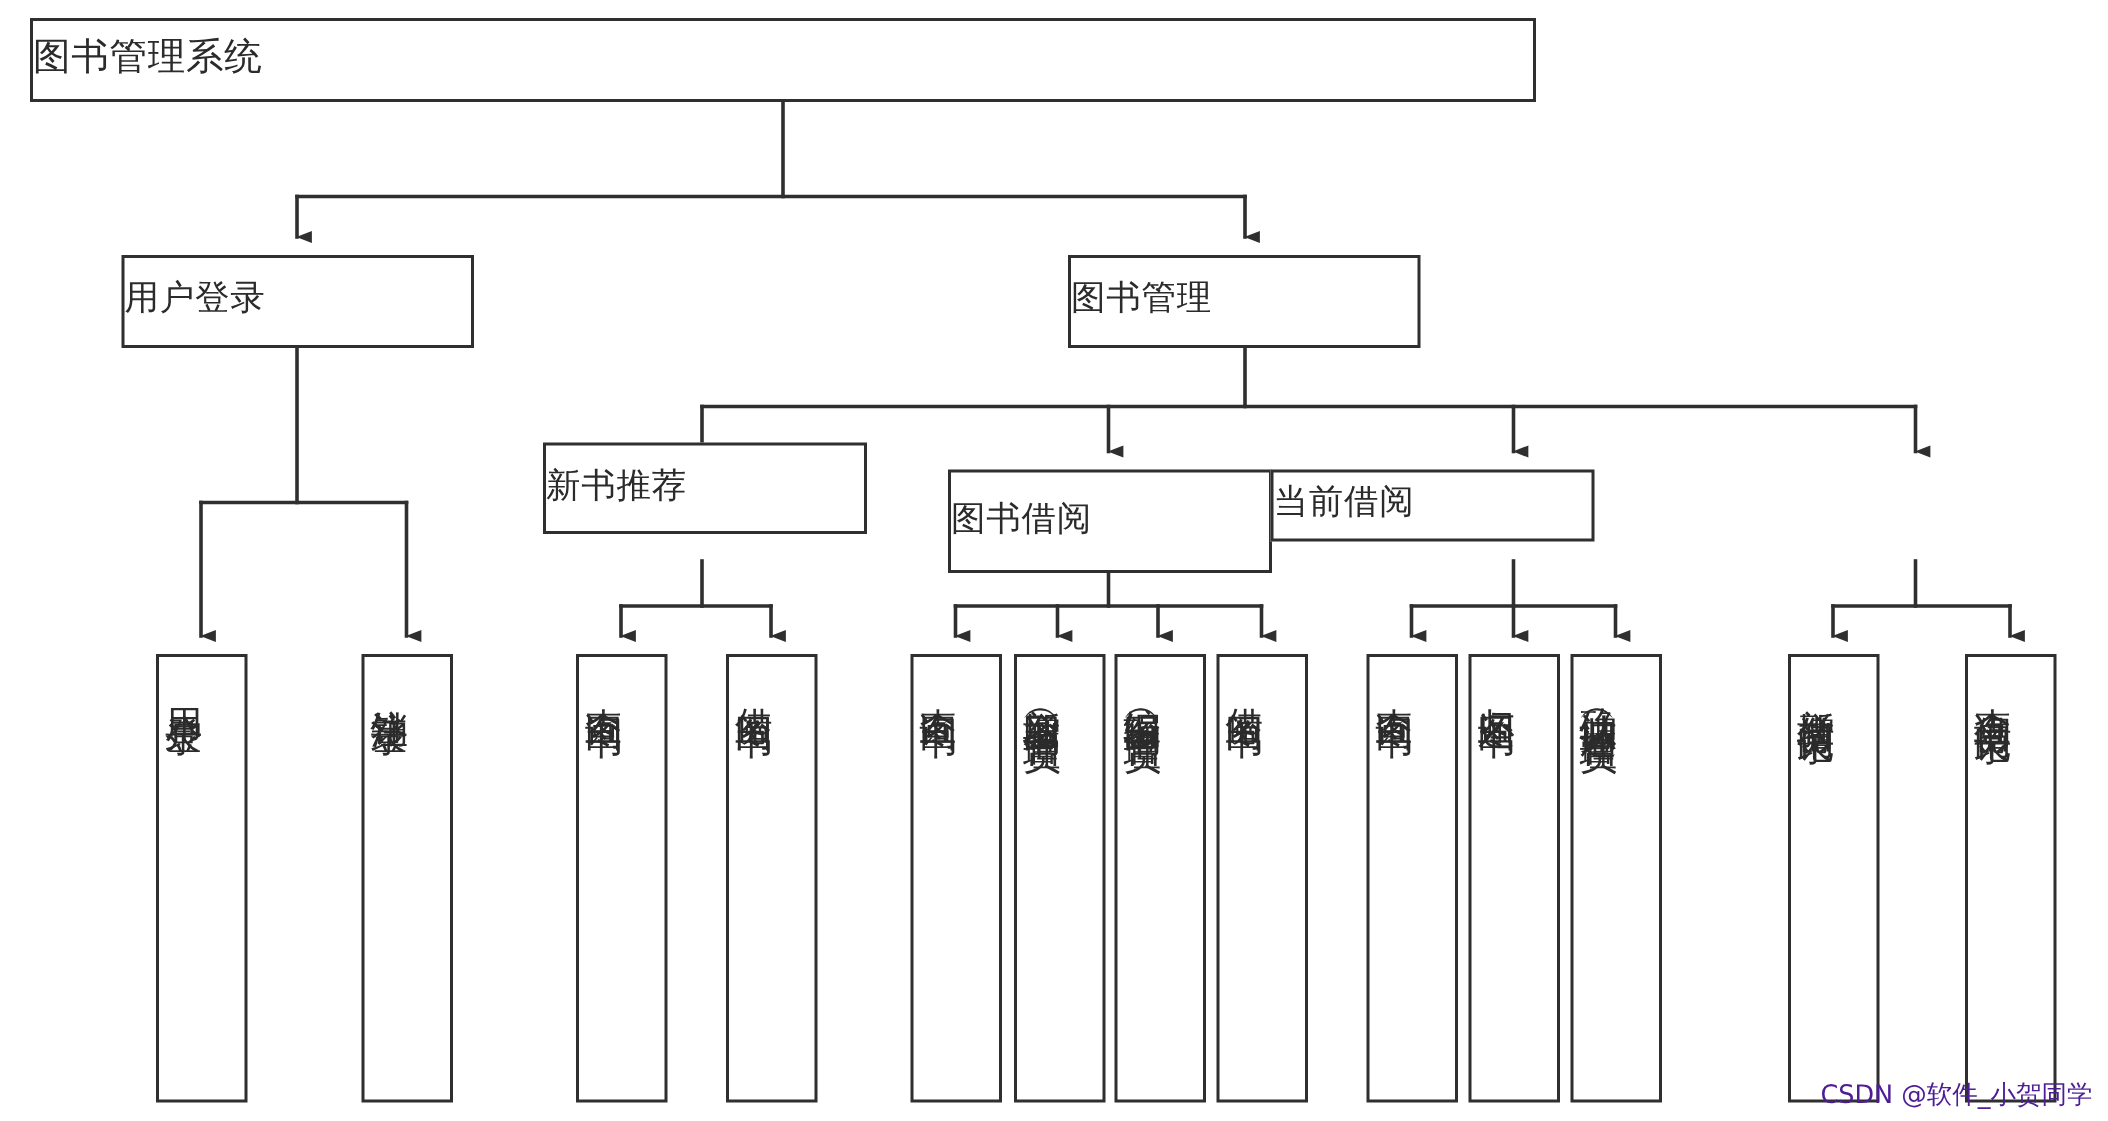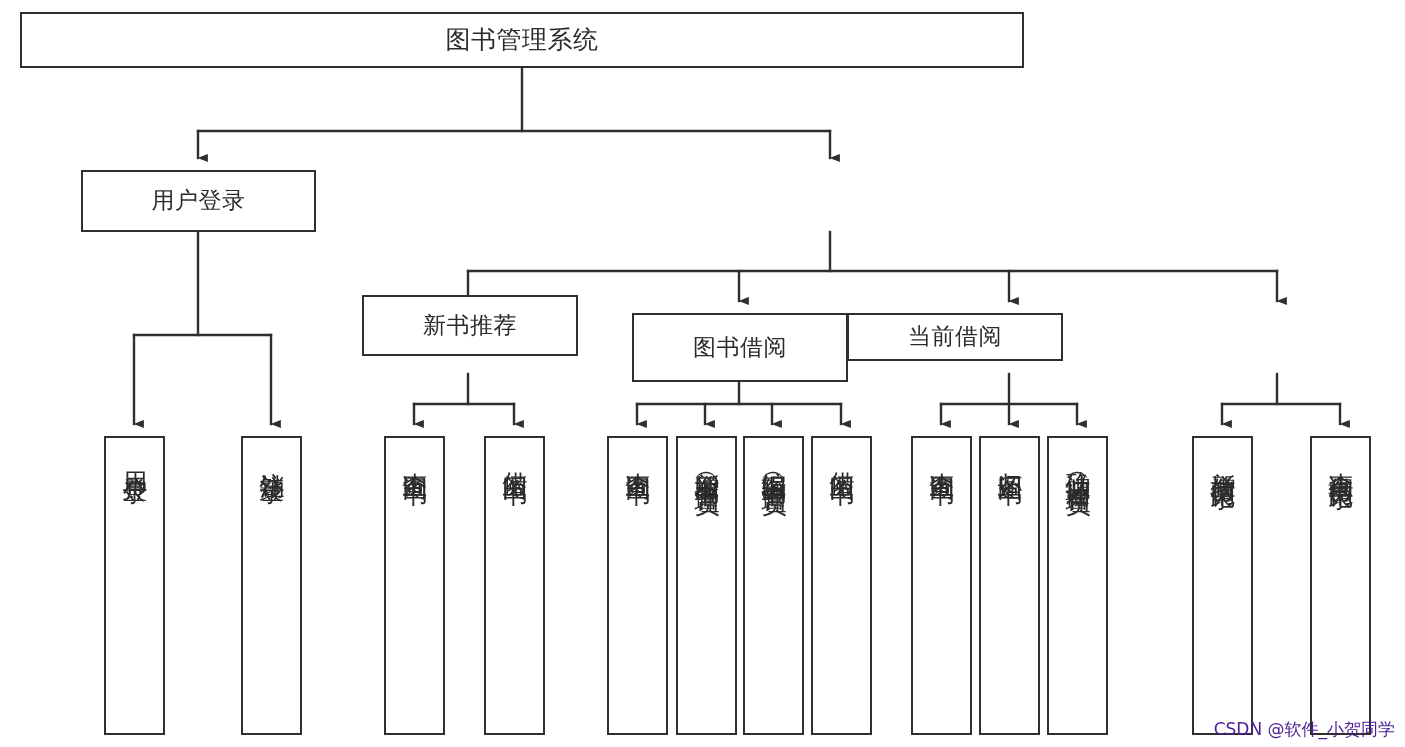--- a/index.html
+++ b/index.html
@@ -15,23 +15,23 @@
   
   #wires{position:absolute;left:0;top:0;width:1405px;height:747px;}
 
   .node{
     position:absolute;
     box-sizing:border-box;
     background:#ffffff;
     border:2px solid #2f2f2f;
     display:flex;
     align-items:center;
-    justify-content:center;
     color:#2b2b2b;
     z-index:2;
+    font-family:Liberation Mono, monospace;
   }
   .node .lbl{
     display:block;
     text-align:center;
     line-height:1.18;
     letter-spacing:0.5px;
     white-space:pre;
   }
 
   
@@ -115,20 +115,23 @@
   </svg>
 
   <div class="node h-node" id="n-root" style="left:20px;top:12px;width:1004px;height:56px;">
     <span class="lbl">图书管理系统</span>
   </div>
 
   <div class="node h-node" style="left:81px;top:170px;width:235px;height:62px;">
     <span class="lbl">用户登录</span>
   </div>
 
+  <div class="node h-node" style="left:712px;top:170px;width:235px;height:62px;">
+    <span class="lbl">图书管理</span>
+  </div>
 
   <div class="node h-node" style="left:362px;top:295px;width:216px;height:61px;">
     <span class="lbl">新书推荐</span>
   </div>
 
   <div class="node h-node" style="left:632px;top:313px;width:216px;height:69px;">
     <span class="lbl">图书借阅</span>
   </div>
 
   <div class="node h-node" style="left:847px;top:313px;width:216px;height:48px;">

